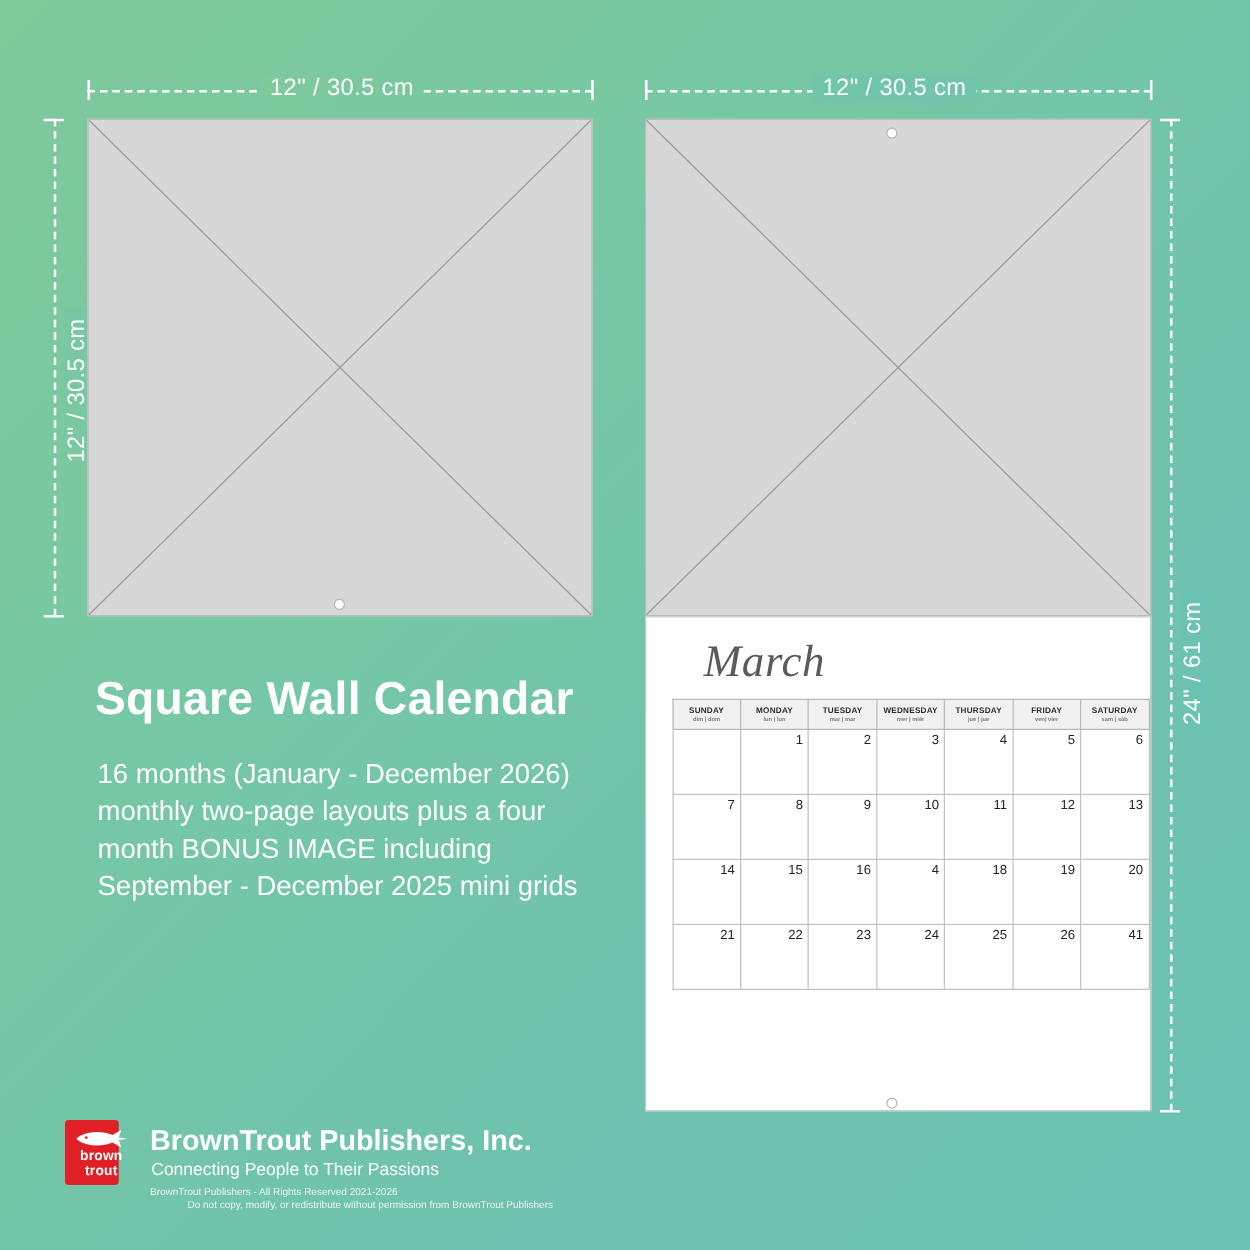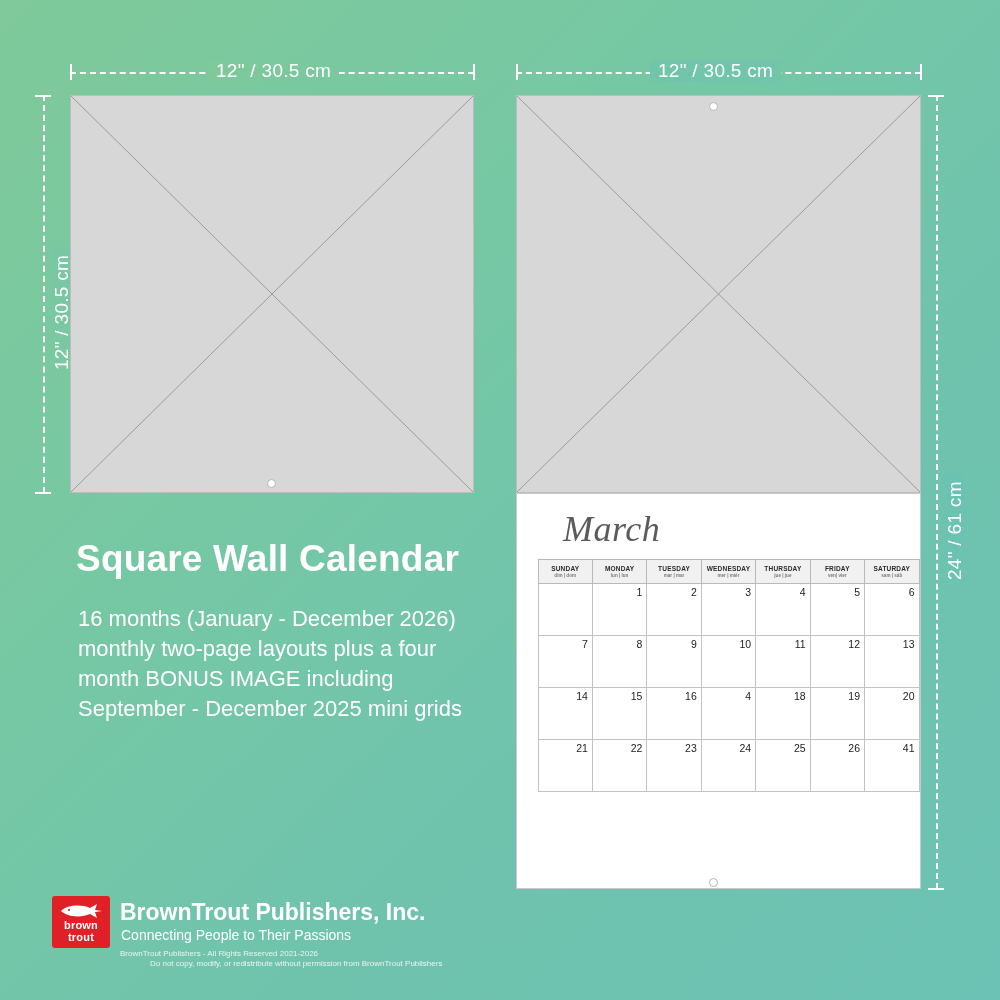--- a/index.html
+++ b/index.html
@@ -145,21 +145,21 @@
     text-align: right;
     padding: 2px 4px 0 0;
     font-size: 10.5px;
     color: #222222;
     background: #ffffff;
   }
 
   
   #logo {
     position: absolute;
-    width: 58px; height: 52px;
+    width: 43px; height: 52px;
     background: #e01f26;
     border-radius: 3px;
   }
   #logo .fish {
     position: absolute;
     left: 7px; top: 8px;
     width: 44px; height: 14px;
   }
   #logo .brand1, #logo .brand2 {
     position: absolute;

